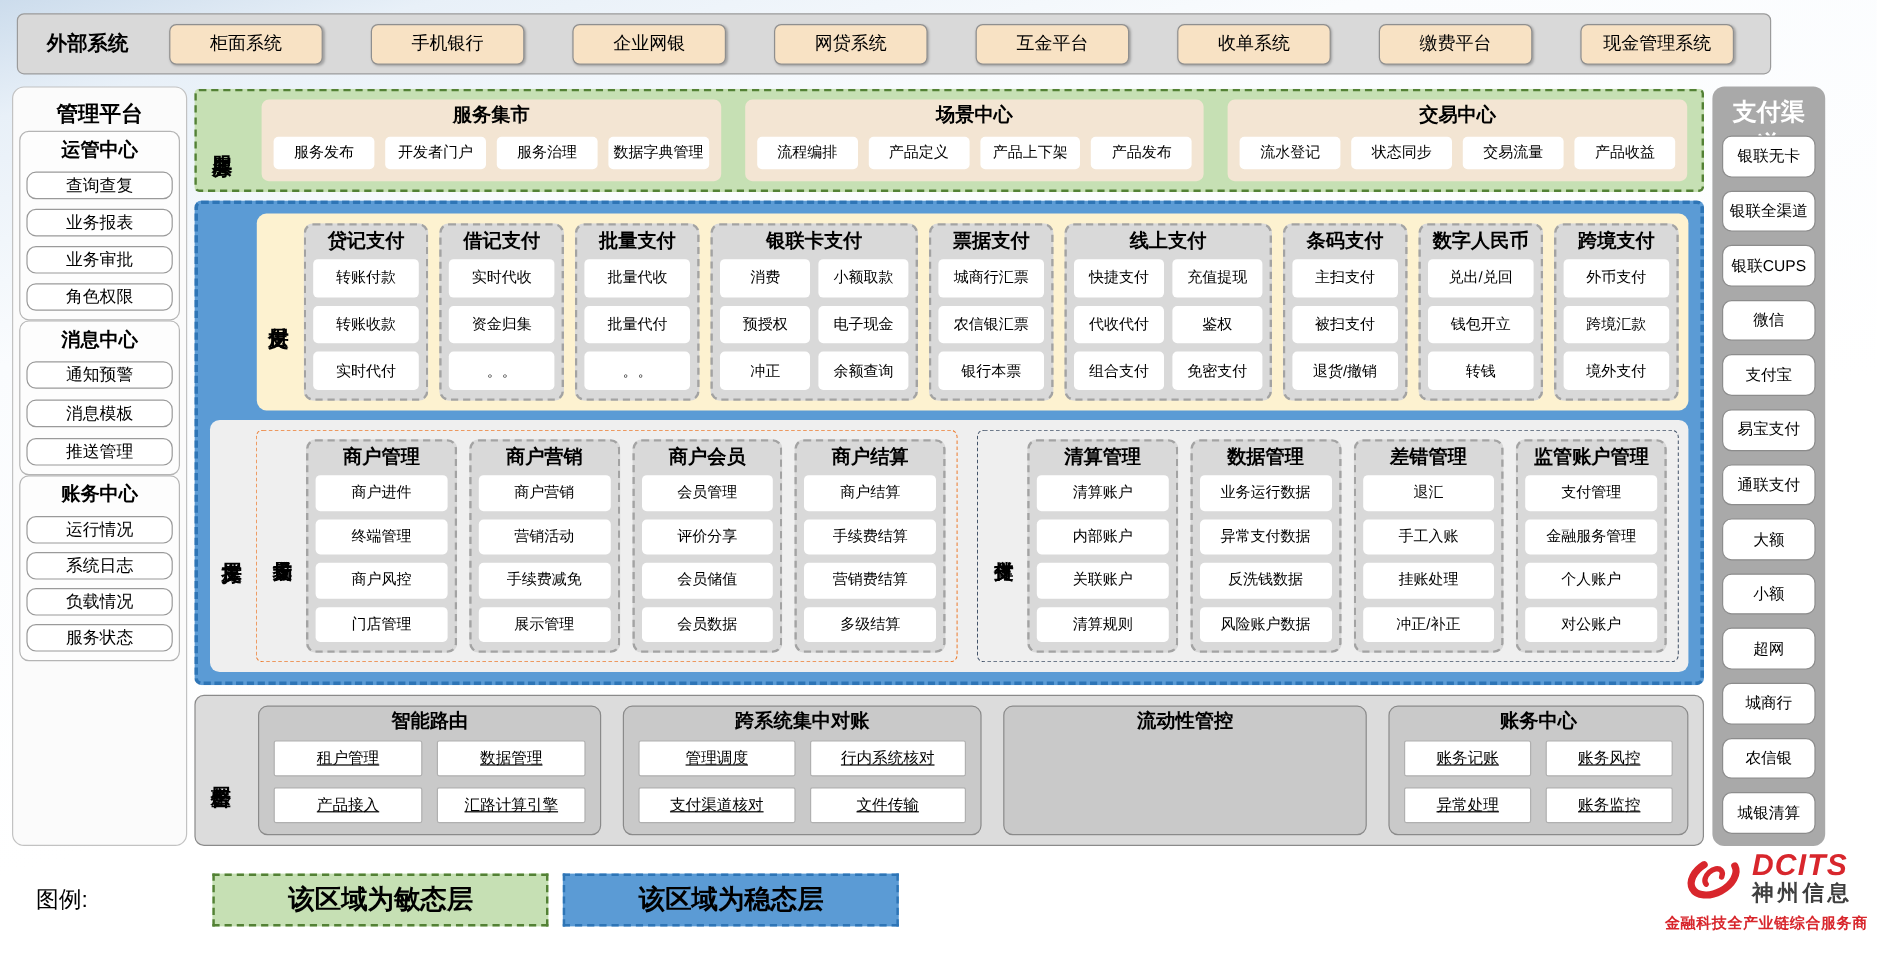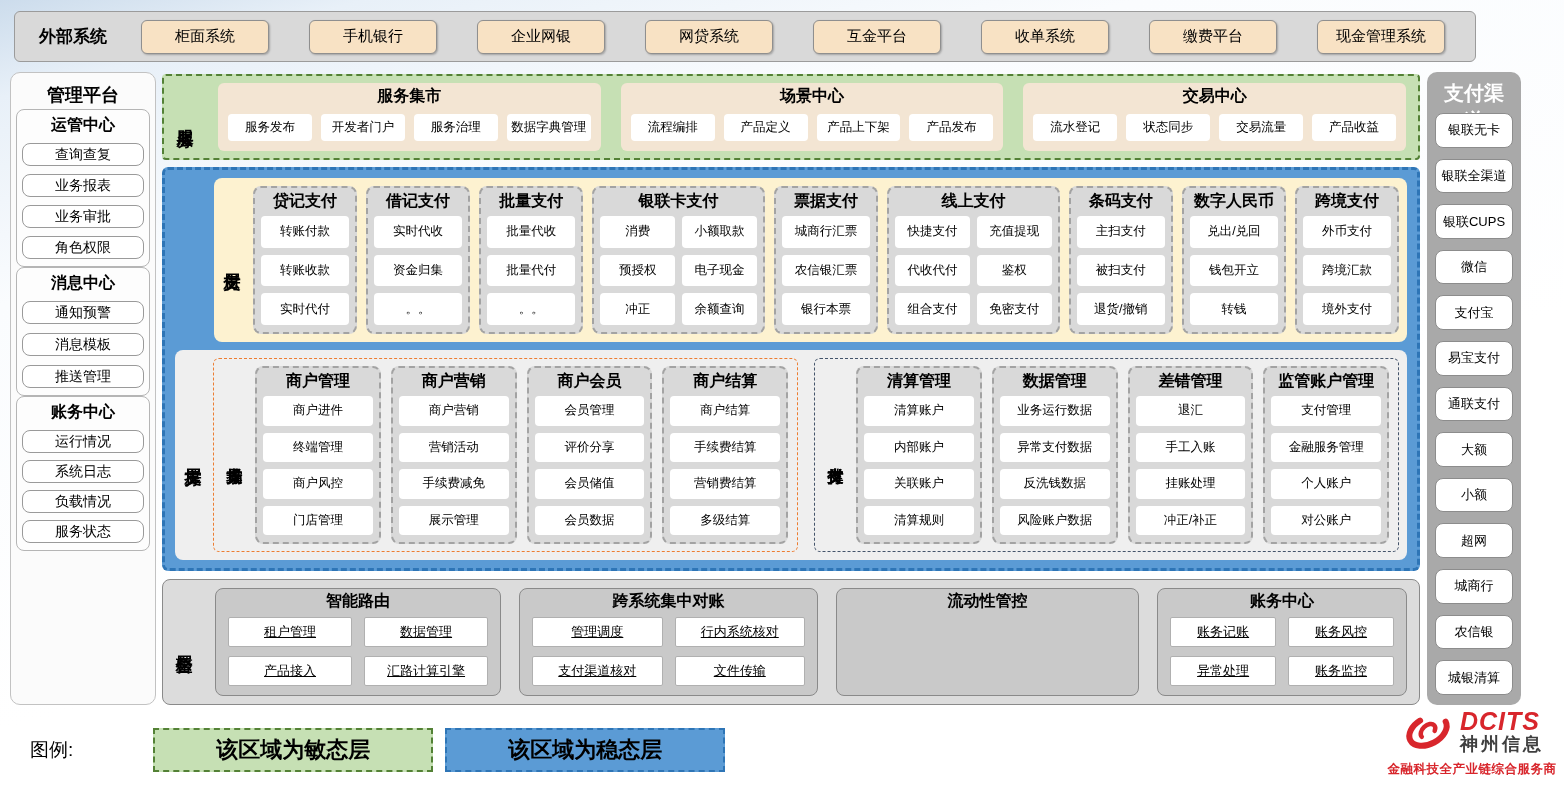--- a/index.html
+++ b/index.html
@@ -92,21 +92,21 @@
   
   .channels { position:absolute; left:1427px; top:72px; width:94px; height:633px;
               background:#a9a9a9; border-radius:10px; display:flex; flex-direction:column;
               gap:11px; padding:8px 8px 10px; }
   .chan-title { color:#fff; font-size:20px; font-weight:700; text-align:center; height:22px; }
   .chan-btn { flex:1; background:#fff; border:1px solid #8c8c8c; border-radius:8px;
               display:flex; align-items:center; justify-content:center; font-size:13px; white-space:nowrap; }
 
   
   .legend { position:absolute; left:30px; top:728px; display:flex; align-items:center; }
-  .legend-label { font-size:19px; color:#000; margin-right:80px; }
+  .legend-label { font-size:19px; color:#000; margin-right:104px; }
   .legend-box { width:280px; height:44px; display:flex; align-items:center; justify-content:center;
                 font-size:22px; font-weight:700; }
   .legend-green { background:#c6e0b4; border:2px dashed #538135; margin-right:12px; }
   .legend-blue { background:#5b9bd5; border:2px dashed #2e75b6; }
 
   
   .logo { position:absolute; left:1384px; top:706px; width:176px; display:flex; flex-direction:column; align-items:center; }
   .logo-row { display:flex; align-items:center; gap:4px; }
   .logo-mark { width:56px; height:50px; }
   .logo-texts { display:flex; flex-direction:column; line-height:1.05; }

